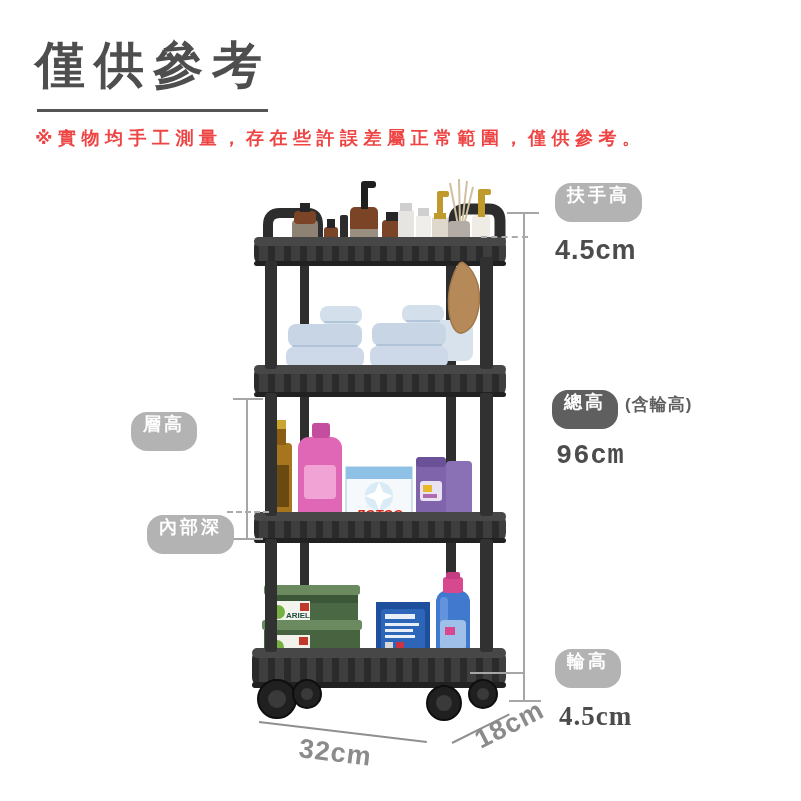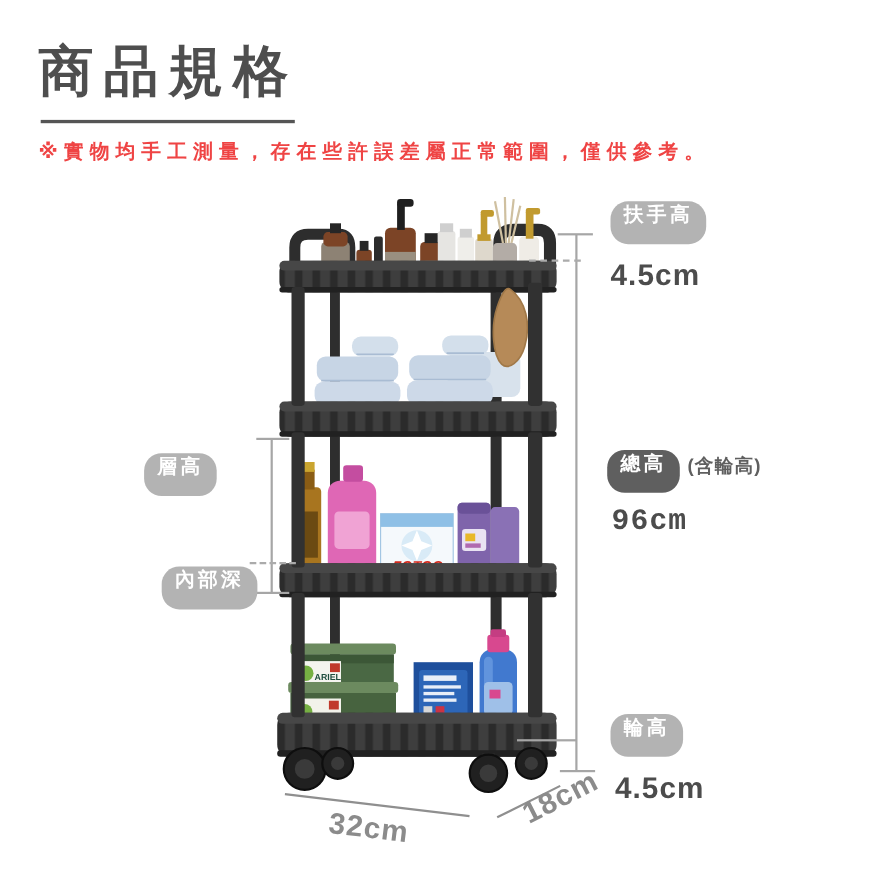--- a/index.html
+++ b/index.html
@@ -42,21 +42,21 @@
   .dashline{height:0;border-top:2px dashed #ababab;background:none;}
   .diag{height:2px;background:#8f8f8f;transform-origin:left center;}
   .diag-text{
     font-size:27px;font-weight:700;color:#8b8b8b;letter-spacing:1px;
     transform-origin:left center;white-space:nowrap;
   }
 </style>
 </head>
 <body>
 
-<div class="abs title">商品規格</div>
+<div class="abs title">僅供參考</div>
 <div class="abs title-underline"></div>
 <div class="abs disclaimer">※實物均手工測量，存在些許誤差屬正常範圍，僅供參考。</div>
 
 <svg class="abs" style="left:240px;top:165px;" width="300" height="560" viewBox="0 0 300 560" aria-hidden="true">
   <defs>
     <pattern id="ribs" width="16" height="40" patternUnits="userSpaceOnUse">
       <rect width="16" height="40" fill="#2b2b2b"></rect>
       <rect x="3" width="9" height="40" fill="#3e3e3e"></rect>
     </pattern>
   </defs>
@@ -240,26 +240,26 @@
 <div class="abs dashline" style="left:227px;top:511px;width:42px;"></div>
 
 <div class="abs diag" style="left:259px;top:721px;width:169px;transform:rotate(6.8deg);"></div>
 <div class="abs diag" style="left:452px;top:742px;width:64px;transform:rotate(-26.5deg);"></div>
 
 <div class="abs" style="left:555px;top:183px;">
   <span class="pill">扶手高</span>
   <div class="dim-value">4.5cm</div>
 </div>
 
-<div class="abs" style="left:552px;top:409px;">
+<div class="abs" style="left:552px;top:390px;">
   <span class="pill dark">總高</span><span class="suffix">(含輪高)</span>
   <div class="dim-value" style="margin-top:12px;margin-left:4px;font-family:Liberation Mono, monospace;">96cm</div>
 </div>
 
-<div class="abs" style="left:555px;top:649px;">
+<div class="abs" style="left:555px;top:649px;font-family:Liberation Serif, serif;">
   <span class="pill">輪高</span>
   <div class="dim-value" style="margin-left:4px;">4.5cm</div>
 </div>
 
 <div class="abs center-col" style="left:100px;top:412px;width:128px;">
   <span class="pill">層高</span>
 </div>
 
 <div class="abs center-col" style="left:118px;top:515px;width:116px;text-align:right;">
   <span class="pill">內部深</span>

